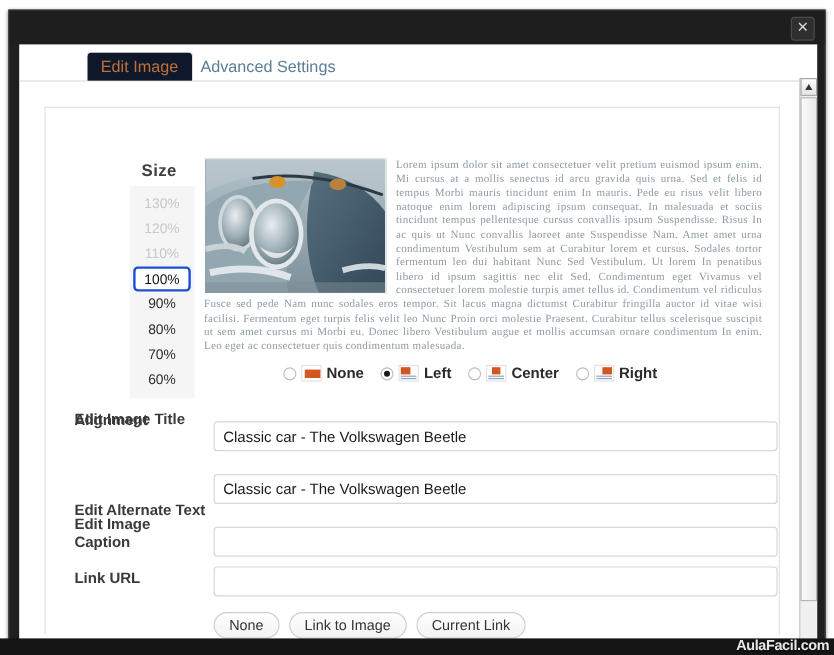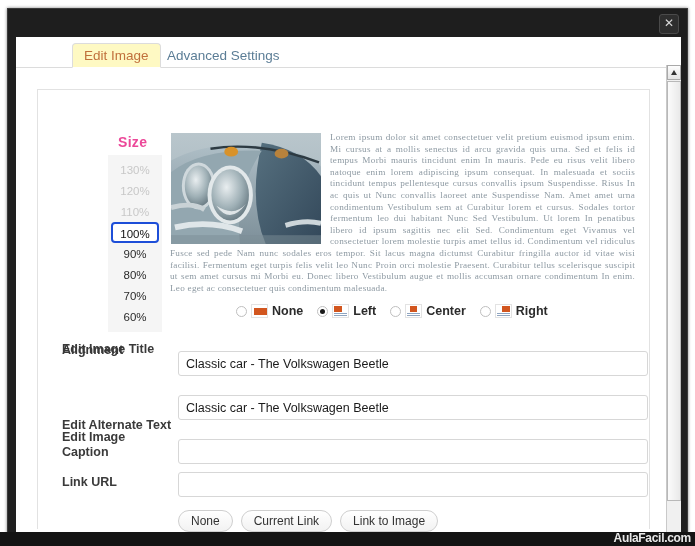--- a/index.html
+++ b/index.html
@@ -91,21 +91,21 @@
     height: 25px;
     padding: 4px 11px 0 11px;
     font-size: 13.5px;
     box-sizing: border-box;
     cursor: pointer;
     white-space: nowrap;
   }
   .tab.active {
     left: 56px;
     color: #c0703c;
-    background: #fef9c3;
+    background: #0f172a;
     border: 1px solid #dcdcdc;
     border-bottom: 1px solid #ffffff;
     border-radius: 4px 4px 0 0;
     z-index: 3;
   }
   .tab.inactive {
     left: 139px;
     color: #5b7d96;
     border: 1px solid transparent;
   }
@@ -131,21 +131,21 @@
     width: 100%;
     height: 210px;
   }
 
   .size-label {
     position: absolute;
     left: 80px;
     top: 44px;
     font-size: 14px;
     font-weight: bold;
-    color: #ec4899;
+    color: #404040;
     letter-spacing: .3px;
   }
 
   .size-list {
     position: absolute;
     left: 70px;
     top: 65px;
     width: 54px;
     background: #f5f5f5;
     padding: 4px 0 5px 0;
@@ -539,22 +539,22 @@
           <div class="frow" style="height:36px;">
             <div class="flabel" style="top:3px;">Link URL</div>
             <div class="fctrl" style="top:0px;">
               <input class="text-input" type="text" value="" style="">
             </div>
           </div>
 
           <div class="frow" style="height:32px;">
             <div class="btn-row" style="top:2px;">
               <button class="btn">None</button>
+              <button class="btn">Link to Image</button>
               <button class="btn">Current Link</button>
-              <button class="btn">Link to Image</button>
             </div>
           </div>
 
         </div>
       </div>
 
       <div class="scrollbar">
         <div class="sb-arrow up">
             <i></i>
           </div>

